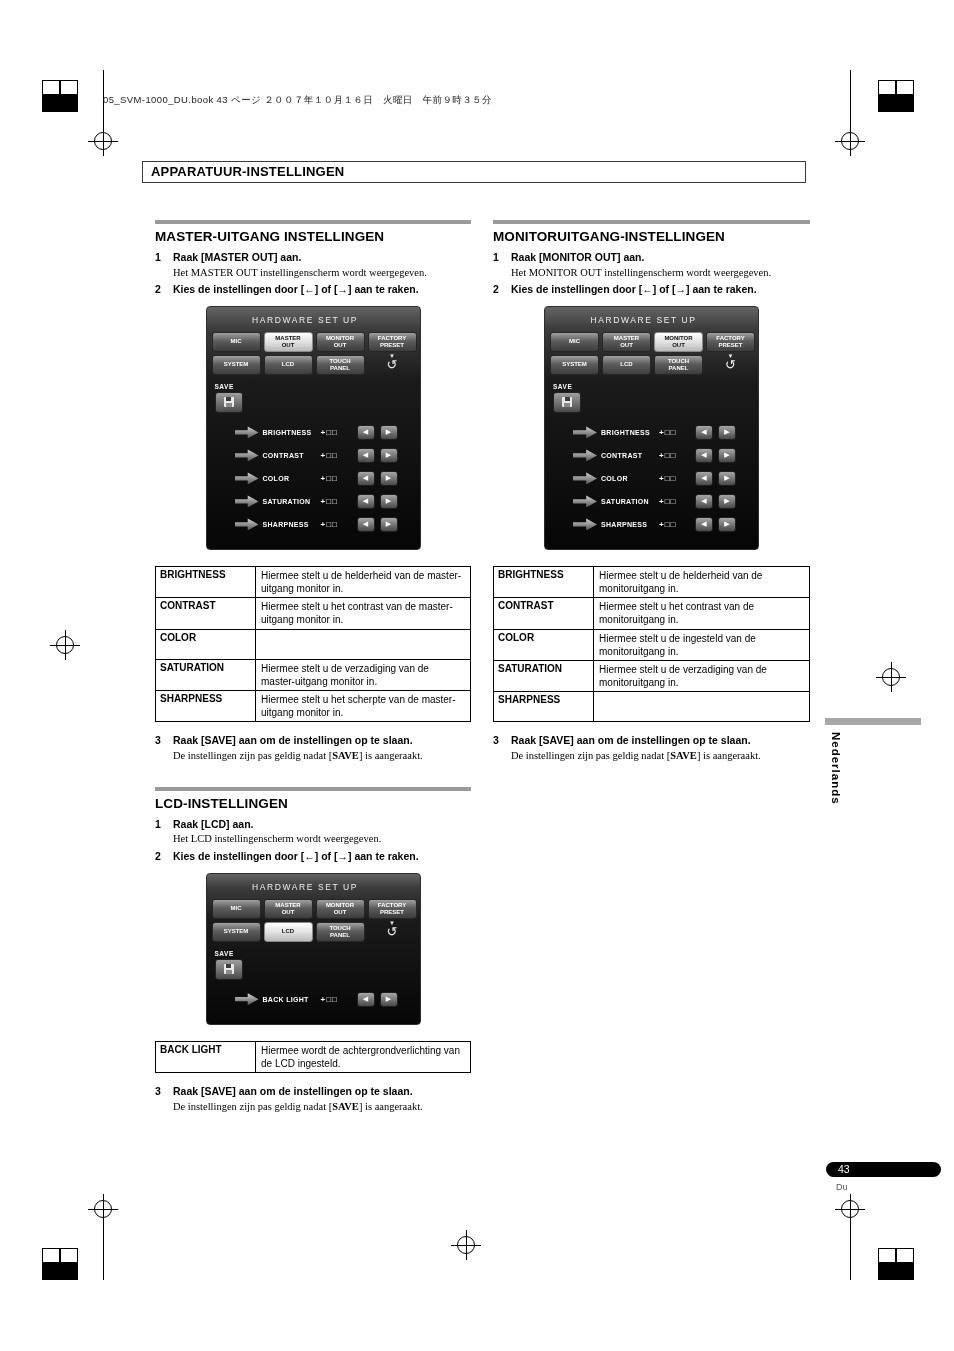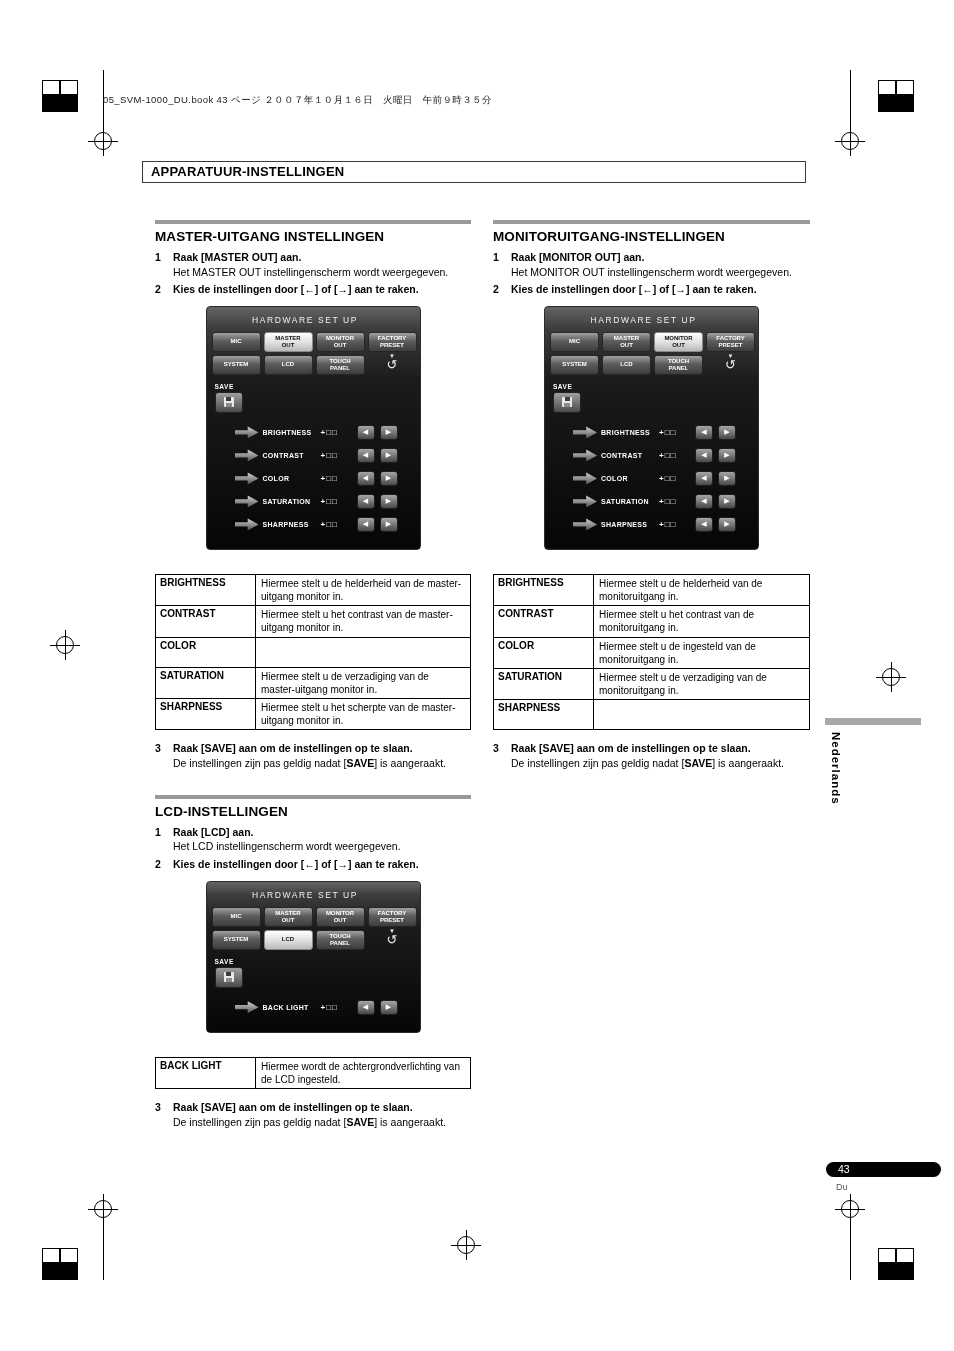--- a/index.html
+++ b/index.html
@@ -24,33 +24,33 @@
 
   
   .col{position:absolute;top:220px;}
   .col-left{left:155px;width:316px;}
   .col-right{left:493px;width:317px;}
   .rule{height:4px;background:#9a9a9a;margin-bottom:5px;}
   .rule-2{margin-top:24px;}
   h2.sec{font-size:13.5px;font-weight:bold;margin:0 0 7px 0;letter-spacing:.1px;}
   .step{display:flex;font-size:10.5px;font-weight:bold;line-height:1.3;margin-top:4px;}
   .step .n{flex:0 0 18px;}
-  .sub{font-size:10.5px;line-height:1.3;margin-left:18px;margin-top:1px;}
+  .sub{font-size:10.5px;line-height:1.3;margin-left:18px;margin-top:1px;font-family:Liberation Serif, serif;}
   .sub-last{margin-bottom:24px;}
 
   
   .dtable{border:1px solid #000;margin:12px 0 12px 0;}
   .drow{display:flex;border-bottom:1px solid #000;min-height:29px;}
   .drow:last-child{border-bottom:none;}
   .dterm{flex:0 0 100px;border-right:1px solid #000;font-weight:bold;font-size:10px;
          padding:2px 4px;box-sizing:border-box;}
   .ddesc{flex:1;font-size:10px;line-height:1.32;padding:2px 5px;box-sizing:border-box;}
 
   
-  .panel{width:215px;margin:9px auto 24px auto;border-radius:4px;border:1px solid #2c2c2c;
+  .panel{width:215px;margin:9px auto 16px auto;border-radius:4px;border:1px solid #2c2c2c;
          background:linear-gradient(180deg,#646464 0%,#3c3c3c 9%,#1b1b1b 30%,#060606 100%);
          padding:6px 16px 10px 0;box-sizing:border-box;}
   .p-title{text-align:center;color:#f0f0f0;font-size:8.5px;letter-spacing:1.6px;margin:2px 0 7px 0;}
   .p-btnrow{display:flex;gap:3px;padding:0 5px;margin-bottom:3px;align-items:center;}
   .pbtn2{flex:0 0 49px;height:20px;border-radius:3px;border:1px solid #262626;box-sizing:border-box;
          background:linear-gradient(180deg,#a0a0a0,#5c5c5c 45%,#3d3d3d);
          color:#fff;font-size:6px;font-weight:bold;display:flex;align-items:center;justify-content:center;
          text-align:center;line-height:1.15;white-space:pre-line;position:relative;}
   .pbtn2 .lbl{white-space:pre-line;}
   .pbtn2.active{background:linear-gradient(180deg,#ffffff,#dedede 55%,#b9b9b9);color:#101010;border-color:#8a8a8a;}

